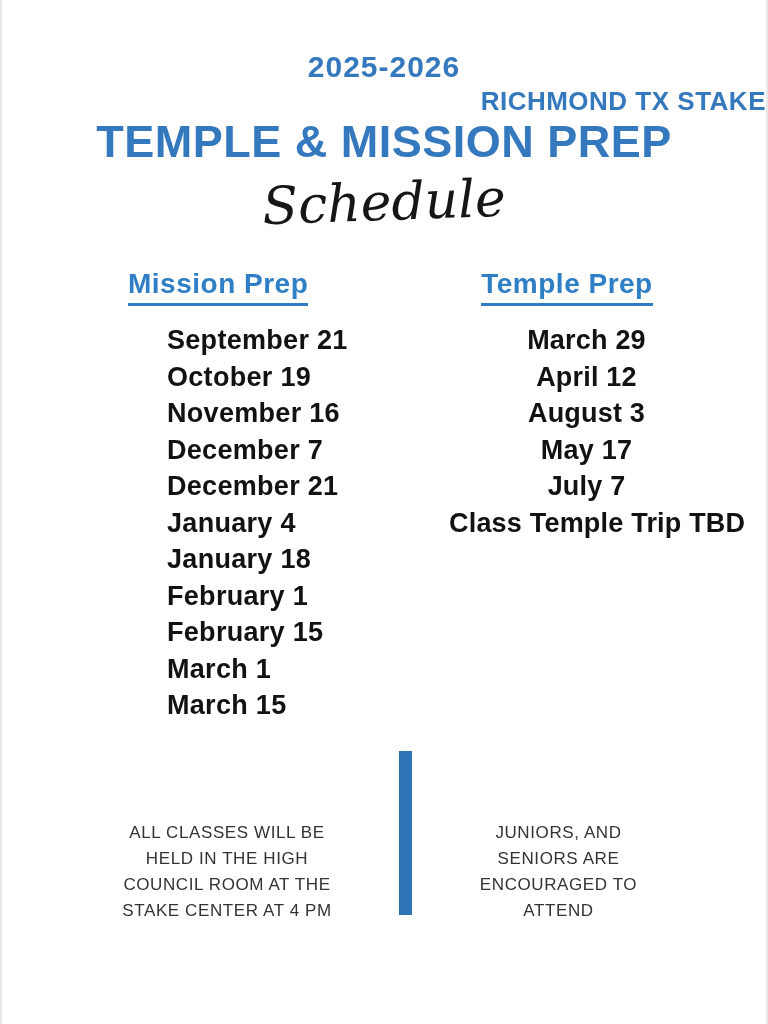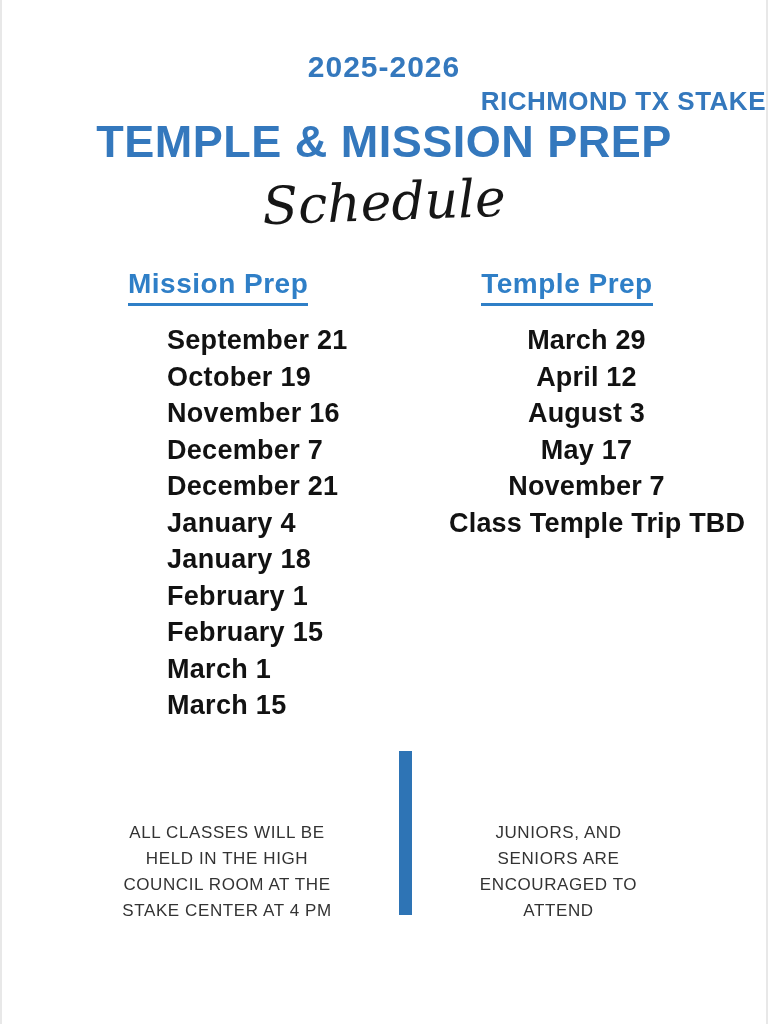--- a/index.html
+++ b/index.html
@@ -117,21 +117,21 @@
       </div>
   </div>
 
   <div class="col col-temple">
     <div class="col-heading">Temple Prep</div>
     <div class="date-list">
         <div class="date-item">March 29</div>
         <div class="date-item">April 12</div>
         <div class="date-item">August 3</div>
         <div class="date-item">May 17</div>
-        <div class="date-item">November 7</div>
+        <div class="date-item">July 7</div>
         <div class="date-item">Class Temple Trip TBD</div>
       </div>
   </div>
 
   <div class="divider-bar"></div>
 
   <div class="note note-left">ALL  CLASSES WILL BE
 HELD IN THE HIGH
 COUNCIL ROOM AT THE
 STAKE CENTER AT 4 PM</div>

